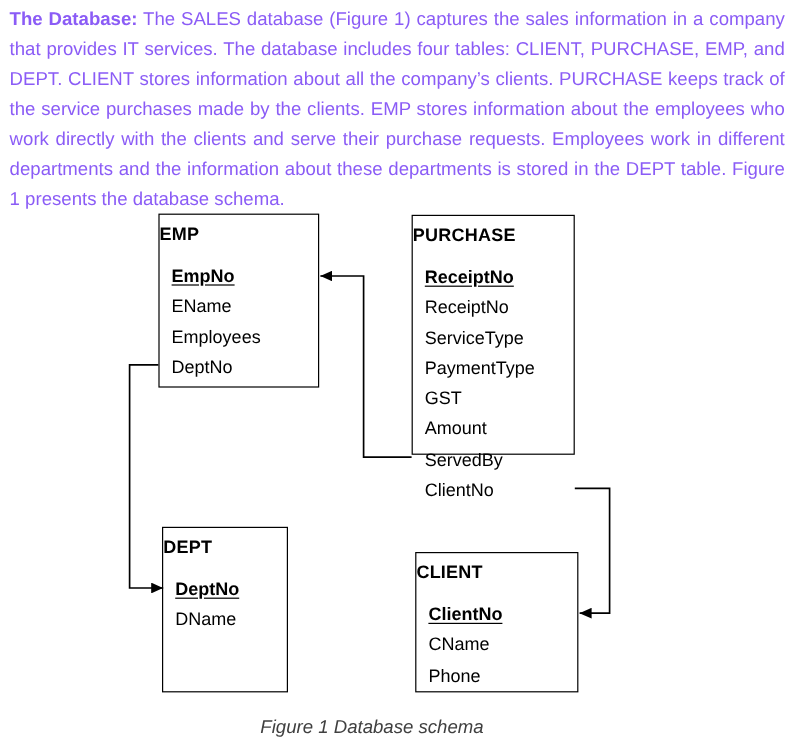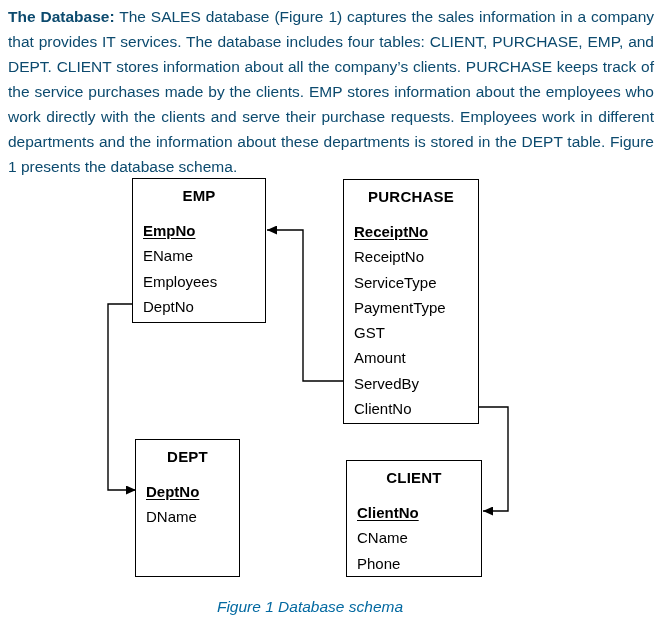--- a/index.html
+++ b/index.html
@@ -3,46 +3,46 @@
 <meta charset="utf-8">
 <style>
   html, body { margin:0; padding:0; background:#ffffff; }
   .page {
     position:relative; width:664px; height:629px; background:#ffffff;
     font-family:"Liberation Sans","DejaVu Sans",sans-serif; color:#000;
     overflow:hidden;
   }
   .intro {
     position:absolute; top:4px; left:8px; width:646px; margin:0;
-    font-size:15.5px; line-height:25px; text-align:justify; color:#0c4a6e;
+    font-size:15.5px; line-height:25px; text-align:justify; color:#8b5cf6;
   }
   .intro strong { font-weight:bold; }
   .diagram { position:absolute; left:0; top:0; width:664px; height:629px; }
   .tbox {
     position:absolute; background:#ffffff; border:1.6px solid #000;
     box-sizing:border-box; z-index:2;
   }
   #box-emp      { left:132px; top:178px; width:134px; height:145px; }
-  #box-purchase { left:343px; top:179px; width:136px; height:245px; }
+  #box-purchase { left:343px; top:179px; width:136px; height:200px; }
   #box-dept     { left:135px; top:439px; width:105px; height:138px; }
   #box-client   { left:346px; top:460px; width:136px; height:117px; }
   .ttitle {
-    font-weight:bold; text-align:center; font-size:15px;
+    font-weight:bold; font-size:15px;
     padding-top:7px; height:20px; line-height:20px; letter-spacing:0.2px;
   }
   .trows { margin-top:12px; }
   .trow { font-size:15px; height:25.3px; line-height:25.3px; padding-left:10px; white-space:nowrap; }
   .pk { text-decoration:underline; text-underline-offset:2px;font-weight:bold; }
   .connectors {
     position:absolute; left:0; top:0; width:664px; height:629px;
     z-index:3; pointer-events:none;
   }
   .caption {
     position:absolute; top:598px; left:0; width:620px; text-align:center;
-    font-style:italic; font-size:15.5px; color:#0369a1;
+    font-style:italic; font-size:15.5px; color:#404040;
   }
 </style>
 </head>
 <body>
 
 <div class="page">
 
   <p class="intro"><strong>The Database:</strong><span> The SALES database (Figure 1) captures the sales information in a company that provides IT services. The database includes four tables: CLIENT, PURCHASE, EMP, and DEPT. CLIENT stores information about all the company’s clients. PURCHASE keeps track of the service purchases made by the clients. EMP stores information about the employees who work directly with the clients and serve their purchase requests. Employees work in different departments and the information about these departments is stored in the DEPT table. Figure 1 presents the database schema.</span></p>
 
   <div class="diagram">

